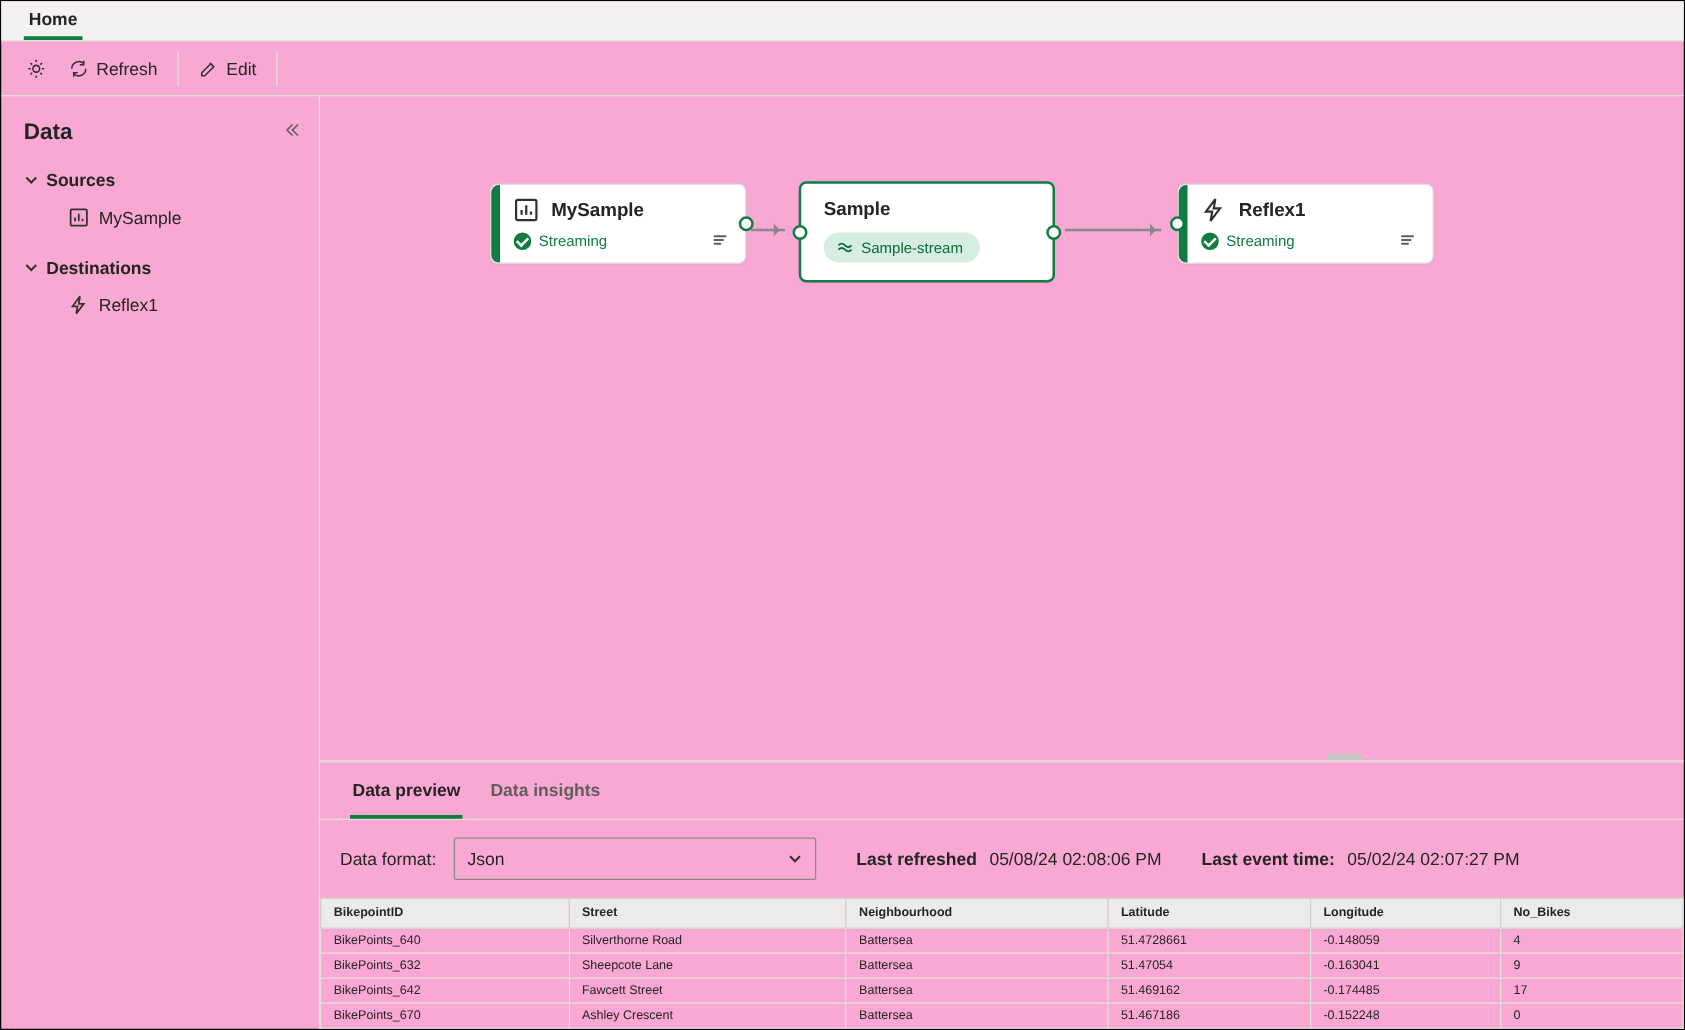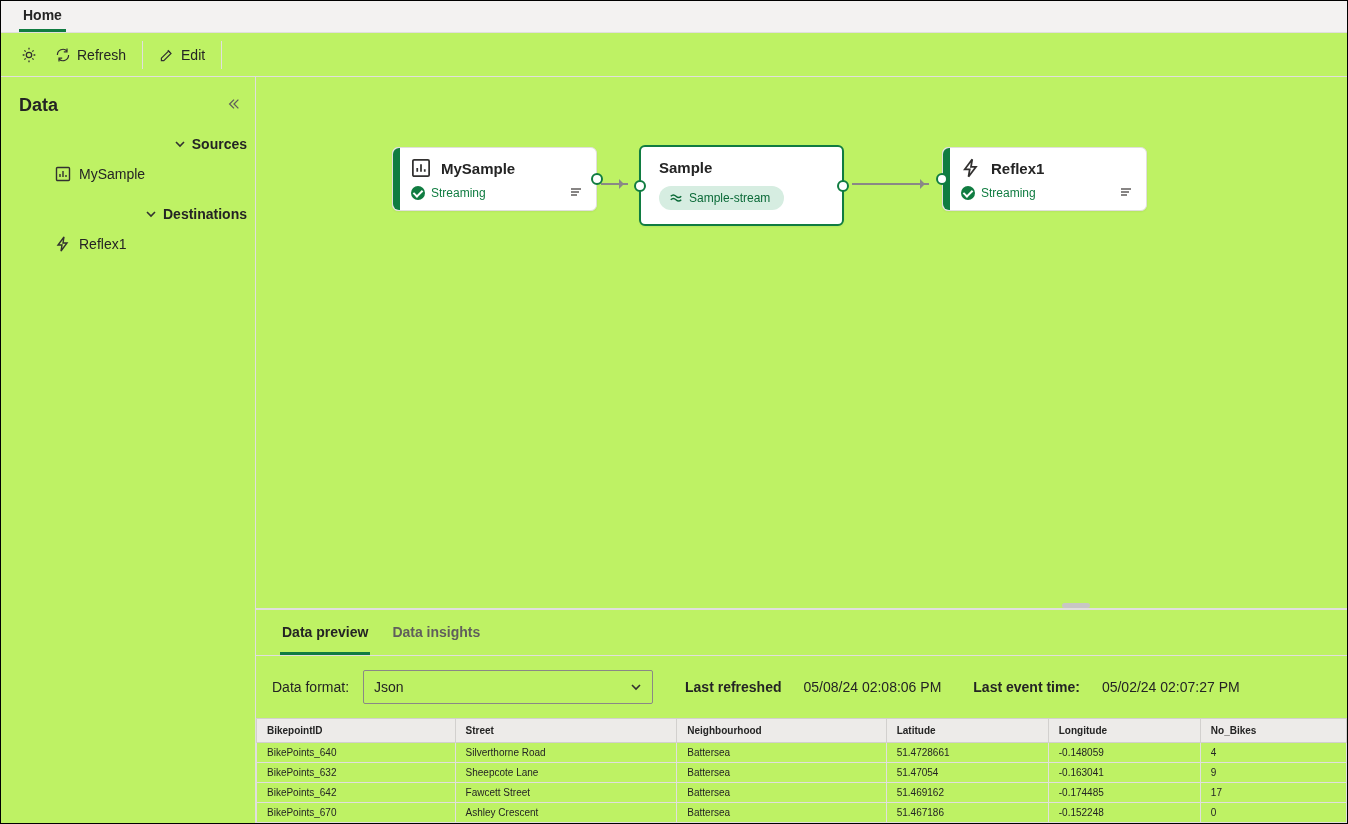--- a/index.html
+++ b/index.html
@@ -1,38 +1,38 @@
 <!DOCTYPE html>
 <html><head>
 <meta charset="utf-8">
 <style>
   * { box-sizing: border-box; }
   html, body { margin: 0; padding: 0; font-family: "Segoe UI", Arial, sans-serif; font-size: 14px; color: #242424; background: #fff; }
-  .app { border: 1px solid #000; width: 1348px; height: 824px; display: flex; flex-direction: column; background: #bef264; }
+  .app { border: 1px solid #000; width: 1348px; height: 824px; display: flex; flex-direction: column; background: #f9a8d4; }
 
   
   .tabstrip { height: 32px; background: #f3f2f1; border-bottom: 1px solid #e1dfdd; display: flex; align-items: flex-end; padding-left: 18px; }
   .tabstrip .tab { font-size: 14px; font-weight: 600; padding: 6px 4px; cursor: pointer; border-bottom: 3px solid transparent; }
   .tabstrip .tab.active { border-bottom-color: #107c41; color: #242424; }
 
   
   .toolbar { height: 44px; border-bottom: 1px solid #e1dfdd; display: flex; align-items: center; padding: 0 12px; gap: 4px; }
   .toolbar .iconbtn { display: flex; align-items: center; justify-content: center; width: 32px; height: 32px; cursor: pointer; }
   .toolbar .txtbtn { display: flex; align-items: center; gap: 6px; height: 32px; padding: 0 6px; cursor: pointer; }
   .toolbar .sep { width: 1px; height: 28px; background: #e1dfdd; margin: 0 6px; }
 
   
   .main { flex: 1; display: flex; min-height: 0; }
 
   
   .leftpanel { width: 255px; border-right: 1px solid #e1dfdd; padding: 18px 8px 8px 18px; position: relative; }
   .leftpanel .panel-title { font-size: 18px; font-weight: 600; margin-bottom: 14px; }
   .leftpanel .collapse { position: absolute; top: 20px; right: 14px; cursor: pointer; color: #605e5c; }
   .tree-group { margin-bottom: 10px; }
-  .tree-header { display: flex; align-items: center; gap: 6px; font-size: 14px; font-weight: 600; padding: 6px 0; cursor: pointer; justify-content: flex-end; }
+  .tree-header { display: flex; align-items: center; gap: 6px; font-size: 14px; font-weight: 600; padding: 6px 0; cursor: pointer; }
   .tree-item { display: flex; align-items: center; gap: 8px; font-size: 14px; padding: 8px 0 8px 36px; cursor: pointer; }
 
   .icon-sm { width: 16px; height: 16px; display: inline-flex; align-items: center; justify-content: center; }
 
   
   .rightarea { flex: 1; display: flex; flex-direction: column; min-width: 0; }
   .canvas { flex: 1; position: relative; border-bottom: 1px solid #e1dfdd; overflow: hidden; }
   .resize-handle { position: absolute; bottom: 0; left: 50%; transform: translateX(260px); width: 28px; height: 5px; background: #c8c6c4; border-radius: 3px; }
 
   
@@ -58,21 +58,21 @@
 
   
   .bottom { border-top: 1px solid #e1dfdd; display: flex; flex-direction: column; }
   .bottom-tabs { display: flex; gap: 20px; padding: 0 24px; border-bottom: 1px solid #e1dfdd; }
   .bottom-tabs .btab { padding: 14px 2px 12px 2px; font-size: 14px; font-weight: 600; cursor: pointer; border-bottom: 3px solid transparent; color: #605e5c; }
   .bottom-tabs .btab.active { color: #242424; border-bottom-color: #107c41; }
 
   .meta-row { display: flex; align-items: center; gap: 14px; padding: 14px 16px 14px 16px; font-size: 14px; }
   .meta-row .label { color: #242424; }
   .select { display: flex; align-items: center; justify-content: space-between; width: 290px; height: 34px; border: 1px solid #8a8886; border-radius: 2px; padding: 0 10px; cursor: pointer; }
-  .meta-pair { display: flex; align-items: center; gap: 22px; margin-left: 18px; }
+  .meta-pair { display: flex; align-items: center; gap: 10px; margin-left: 18px; }
   .meta-pair .k { font-weight: 600; }
 
   table.data { width: 100%; border-collapse: collapse; font-size: 10px; }
   table.data thead th { background: #edebe9; font-weight: 600; text-align: left; padding: 6px 10px; border: 1px solid #d2d0ce; }
   table.data tbody td { padding: 4px 10px; border: 1px solid #e1dfdd; }
 
   svg { display: block; }
 </style>
 </head>
 <body>

